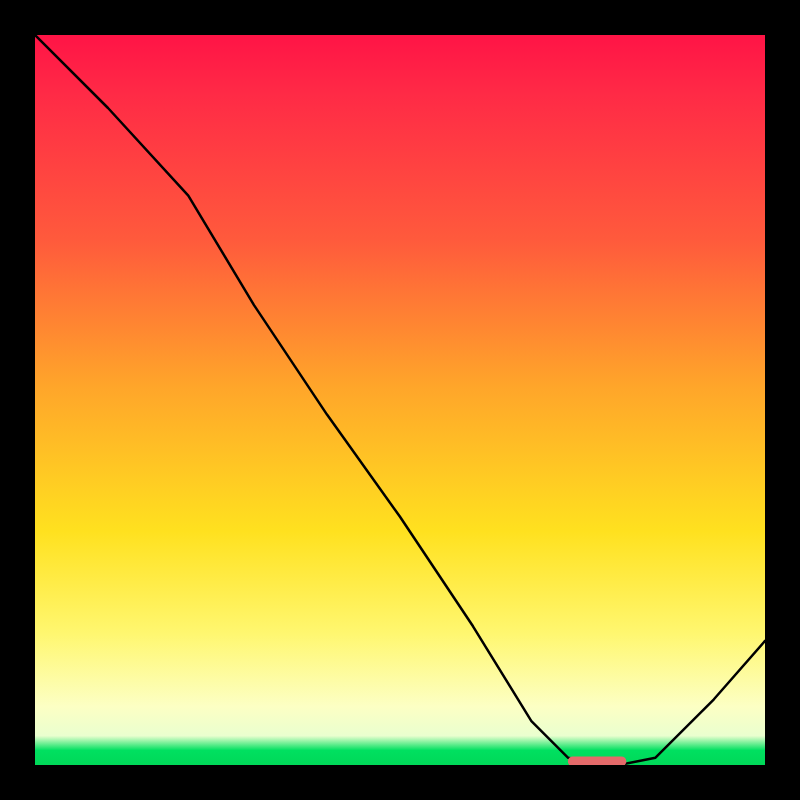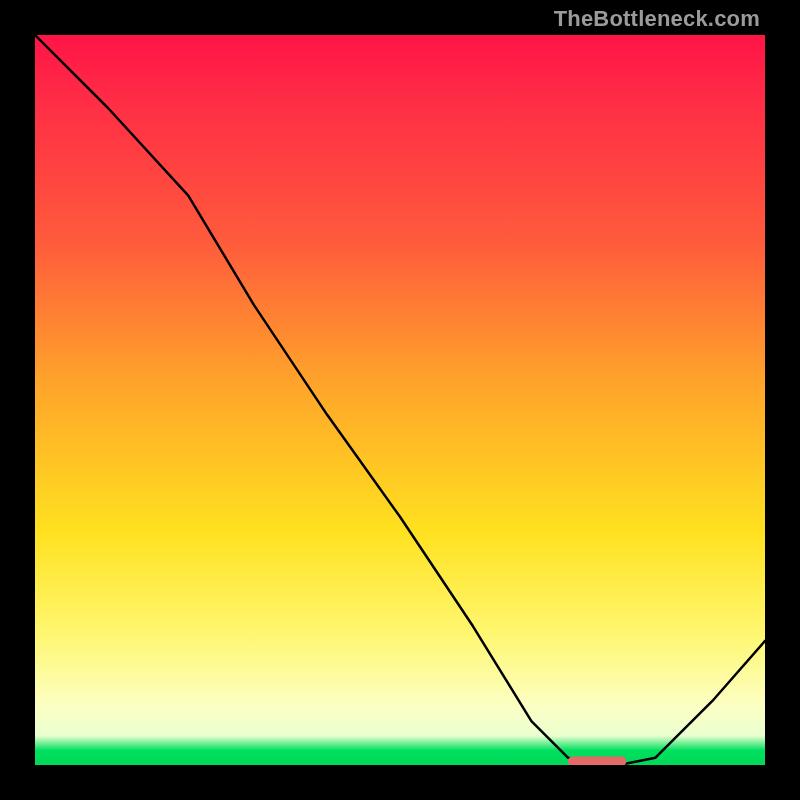--- a/index.html
+++ b/index.html
@@ -65,21 +65,20 @@
   .marker {
     fill: #e46a6a;
     stroke: none;
   }
 </style>
 </head>
 <body>
 
 <div class="frame">
 
-  <div class="attribution">TheBottleneck.com</div>
 
   <div class="plot">
     <svg class="overlay" viewBox="0 0 730 730" preserveAspectRatio="none">
       <path id="curve-path" class="curve" d="M0.0 0.0 L73.0 73.0 L153.3 160.6 L219.0 270.1 L292.0 379.6 L365.0 481.8 L438.0 591.3 L496.4 686.2 L532.9 722.7 L569.4 730.0 L584.0 730.0 L620.5 722.7 L678.9 664.3 L730.0 605.9"></path>
       <rect id="marker-rect" class="marker" rx="5" ry="5" x="532.9" y="721.4" width="58.4" height="10"></rect>
     </svg>
   </div>
 
 </div>
 

